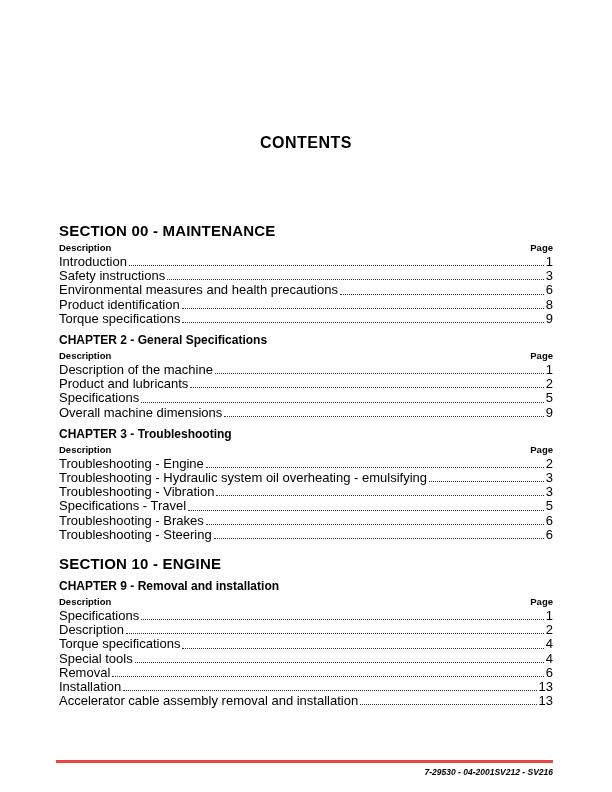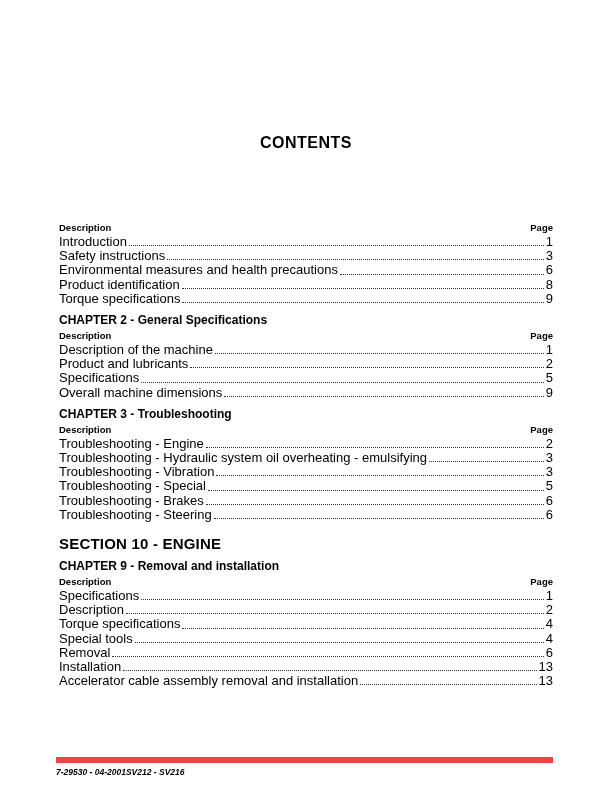--- a/index.html
+++ b/index.html
@@ -66,35 +66,36 @@
     min-width: 8px;
   }
   .entry .p {
     white-space: nowrap;
   }
   .footer {
     position: absolute;
     left: 56px;
     right: 59px;
     bottom: 19px;
-    border-top: 6px solid #ef4444;
+    border-top: 3px solid #ef4444;
     padding-top: 4px;
     display: flex;
-    justify-content: flex-start;
+    justify-content: flex-end;
     font-size: 8.5px;
     font-weight: bold;
     font-style: italic;
   }
 </style>
 </head>
 <body>
 
 <div class="page">
   <div class="title">CONTENTS</div>
   <div id="toc">
+      <div class="section-title">SECTION 00 - MAINTENANCE</div>
       <div class="cols">
         <span>Description</span>
         <span>Page</span>
       </div>
       <div class="entry">
         <span class="t">Introduction</span>
         <span class="dots"></span>
         <span class="p">1</span>
       </div>
       <div class="entry">
@@ -156,21 +157,21 @@
         <span class="t">Troubleshooting - Hydraulic system oil overheating - emulsifying</span>
         <span class="dots"></span>
         <span class="p">3</span>
       </div>
       <div class="entry">
         <span class="t">Troubleshooting - Vibration</span>
         <span class="dots"></span>
         <span class="p">3</span>
       </div>
       <div class="entry">
-        <span class="t">Troubleshooting - Special</span>
+        <span class="t">Specifications - Travel</span>
         <span class="dots"></span>
         <span class="p">5</span>
       </div>
       <div class="entry">
         <span class="t">Troubleshooting - Brakes</span>
         <span class="dots"></span>
         <span class="p">6</span>
       </div>
       <div class="entry">
         <span class="t">Troubleshooting - Steering</span>

